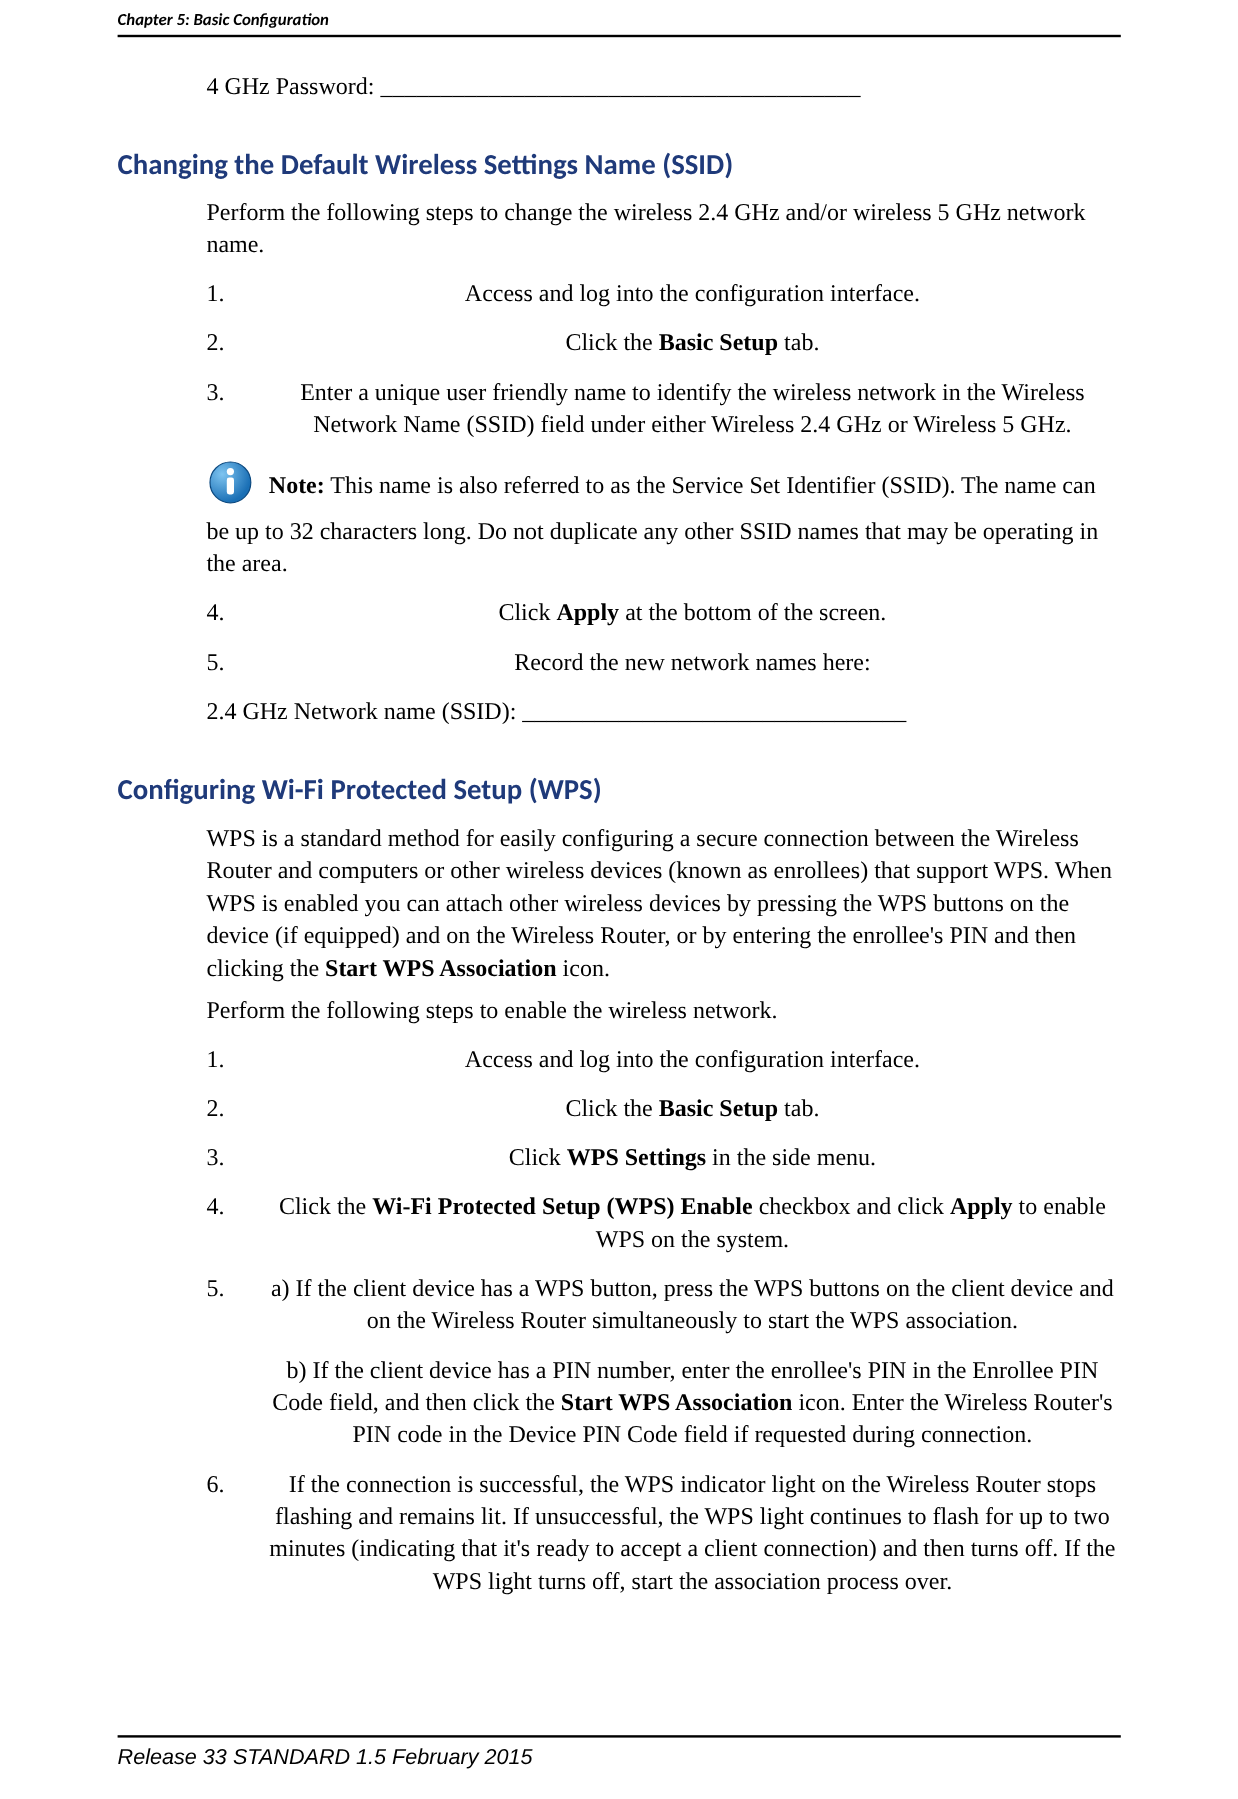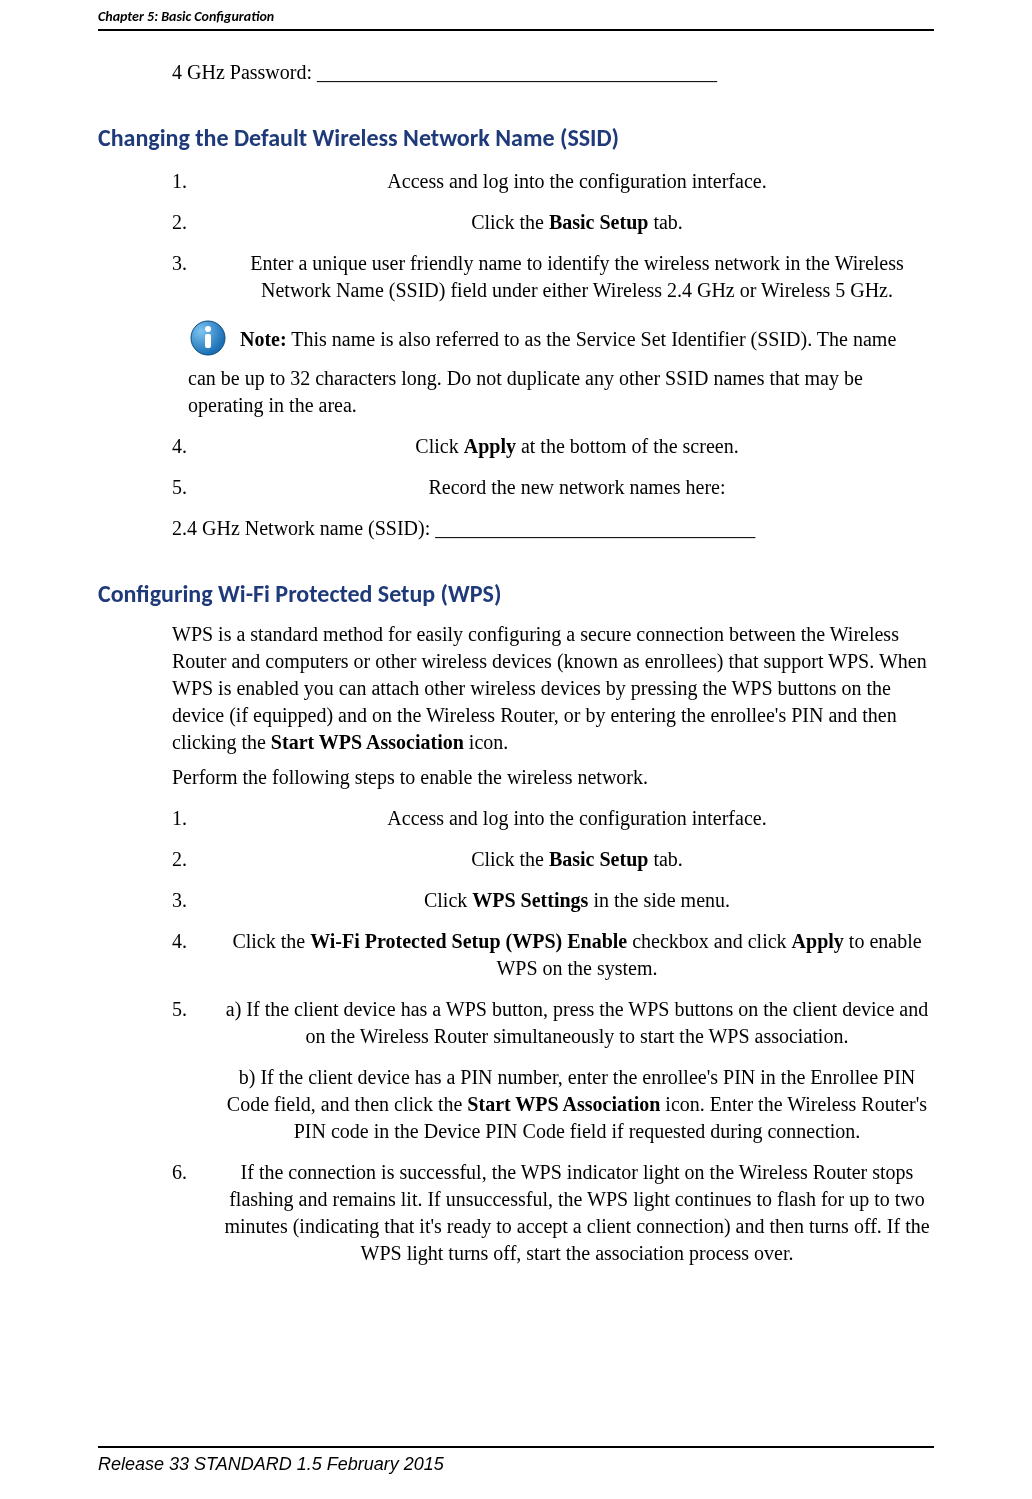--- a/index.html
+++ b/index.html
@@ -51,21 +51,21 @@
       margin: 14px 0;
       text-align: center;
     }
     ol li::before {
       content: counter(item) ".";
       position: absolute;
       left: 0;
       top: 0;
     }
     .note-block {
-      margin: 14px 16px;
+      margin: 14px 0;
       font-size: 20px;
       line-height: 1.35;
     }
     .note-icon {
       display: inline-block;
       vertical-align: middle;
       margin-right: 12px;
     }
     .record-line {
       margin: 10px 0;
@@ -89,21 +89,22 @@
 <body>
 
 <div class="page">
   <div class="header">
     <span>Chapter 5: Basic Configuration</span>
   </div>
 
   <div class="body-text">
     <p class="pwd-line">4 GHz Password: ________________________________________</p>
 
-    <h2 class="section-heading">Changing the Default Wireless Network Name (SSID)</h2>
+    <h2 class="section-heading">Changing the Default Wireless Settings Name (SSID)</h2>
+    <p>Perform the following steps to change the wireless 2.4 GHz and/or wireless 5 GHz network name.</p>
 
     <ol>
       <li>Access and log into the configuration interface.</li>
       <li><span>Click the </span><b>Basic Setup</b><span> tab.</span></li>
       <li>Enter a unique user friendly name to identify the wireless network in the Wireless Network Name (SSID) field under either Wireless 2.4 GHz or Wireless 5 GHz.</li>
     </ol>
 
     <div class="note-block">
       <span class="note-icon">
         <svg width="40" height="40" viewBox="0 0 40 40">

